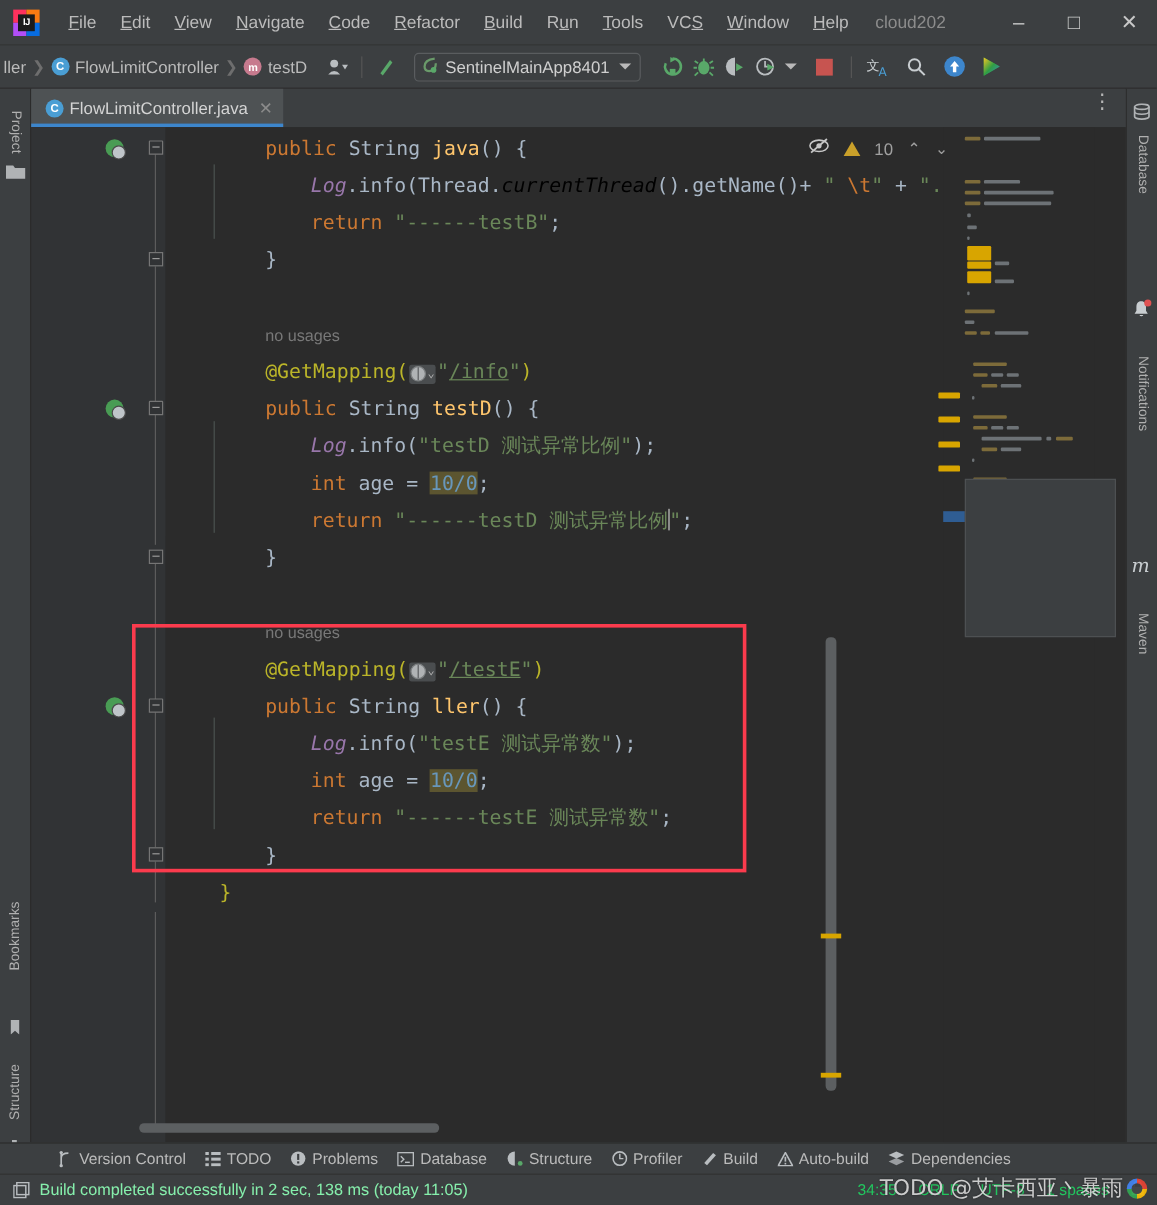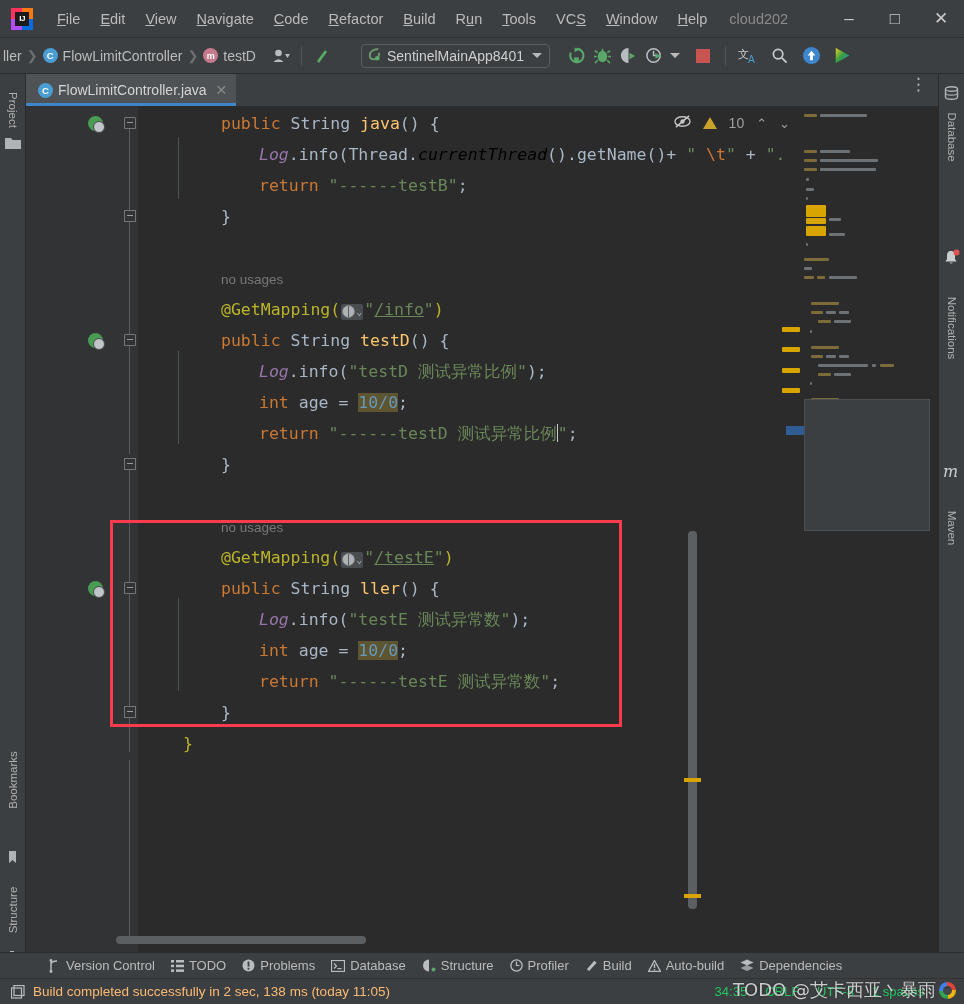--- a/index.html
+++ b/index.html
@@ -219,21 +219,21 @@
   }
   .twitem {
     display:flex; align-items:center; color:#bbbbbb; font-size:13px;
     padding:0 8px; white-space:nowrap; gap:5px;
   }
   .statusbar {
     position:absolute; left:0; bottom:0; width:964px; height:26px;
     background:#3c3f41; display:flex; align-items:center;
     border-top:1px solid #323232;
   }
-  .status-msg { color:#fdba74; font-size:13.5px; white-space:nowrap; }
+  .status-msg { color:#86efac; font-size:13.5px; white-space:nowrap; }
   .status-right { margin-left:auto; display:flex; align-items:center; gap:18px; padding-right:10px;}
   .status-right span { color:#22c55e; font-size:13px; white-space:nowrap; }
   .sb-icon { width:16px; height:16px; margin:0 7px 0 10px; display:flex; align-items:center; justify-content:center;}
 
   
   .watermark {
     position:absolute; right:8px; bottom:2px; z-index:60; pointer-events:none;
     color:#d8d8d8; font-size:18px; opacity:.92; white-space:nowrap;
     font-family:"DejaVu Sans", sans-serif;
     text-shadow:0 0 2px rgba(0,0,0,.5);
@@ -299,21 +299,21 @@
         <path d="M13 6 l5 0 l-2.5 4 Z" fill="#b9bdc0"></path>
       </svg>
     </div>
     <div class="tb-sep"></div>
     <div class="tb-icon">
       <svg width="20" height="20" viewBox="0 0 20 20">
         <path d="M5 15 L13 4 L15 6 L7 17 Z" fill="#59a869"></path>
       </svg>
     </div>
 
-    <div class="runconfig" style="margin-left:26px;">
+    <div class="runconfig" style="margin-left:10px;">
       <span>
         <svg width="15" height="15" viewBox="0 0 16 16">
           <path d="M12 2 Q3 3 3 9 Q3 13 7 13 Q13 13 13 6" stroke="#6a9a6a" stroke-width="2" fill="none"></path>
           <circle cx="11" cy="12" r="2.5" fill="#59a869"></circle>
         </svg>
       </span>
       <span class="lbl">SentinelMainApp8401</span>
       <span class="caret-dn"></span>
     </div>
 

